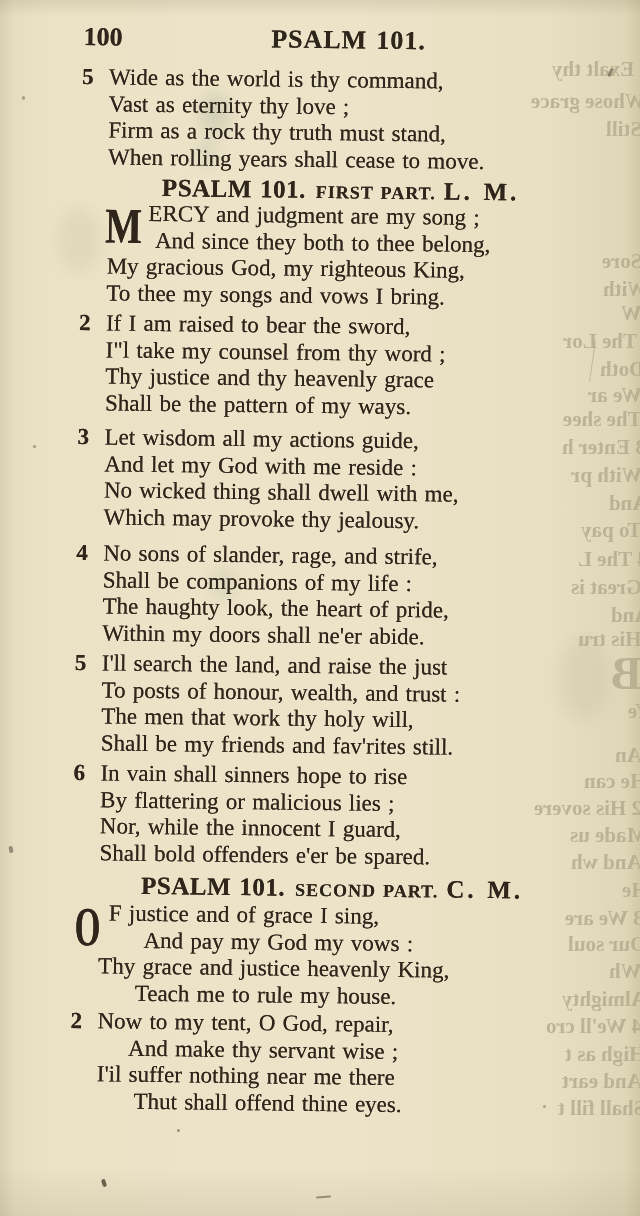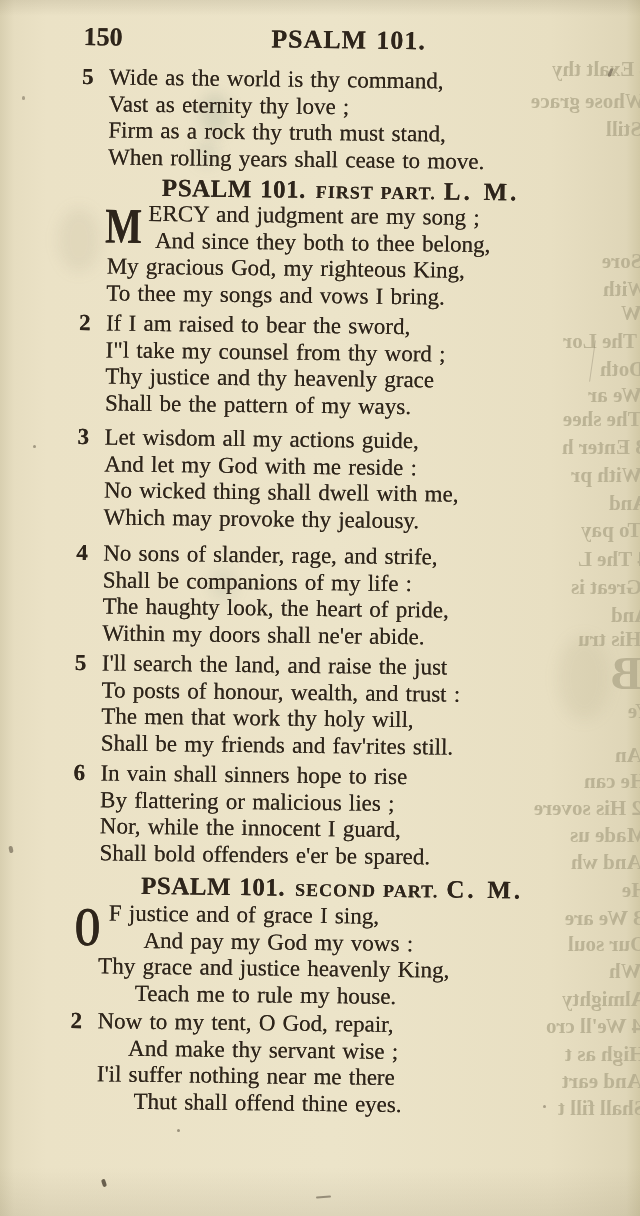--- a/index.html
+++ b/index.html
@@ -114,21 +114,21 @@
       <span class="ghost" style="top: 988px; right: -6px;">Almighty</span>
       <span class="ghost" style="top: 1015px; right: -2px;">4 We'll cro</span>
       <span class="ghost" style="top: 1043px; right: -6px;">High as t</span>
       <span class="ghost" style="top: 1070px; right: -2px;">And eart</span>
       <span class="ghost" style="top: 1097px; right: -6px;">Shall fill t</span>
     </div>
 
   <div class="text-layer">
 
     <div class="page-header">
-      <span class="page-number">150</span>
+      <span class="page-number">100</span>
       <span>PSALM 101.</span>
     </div>
 
     <div class="stanza" style="top:67px">
       <span class="vnum">5</span>
       <div class="line">Wide as the world is thy command,</div>
       <div class="line">Vast as eternity thy love ;</div>
       <div class="line">Firm as a rock thy truth must stand,</div>
       <div class="line">When rolling years shall cease to move.</div>
     </div>

